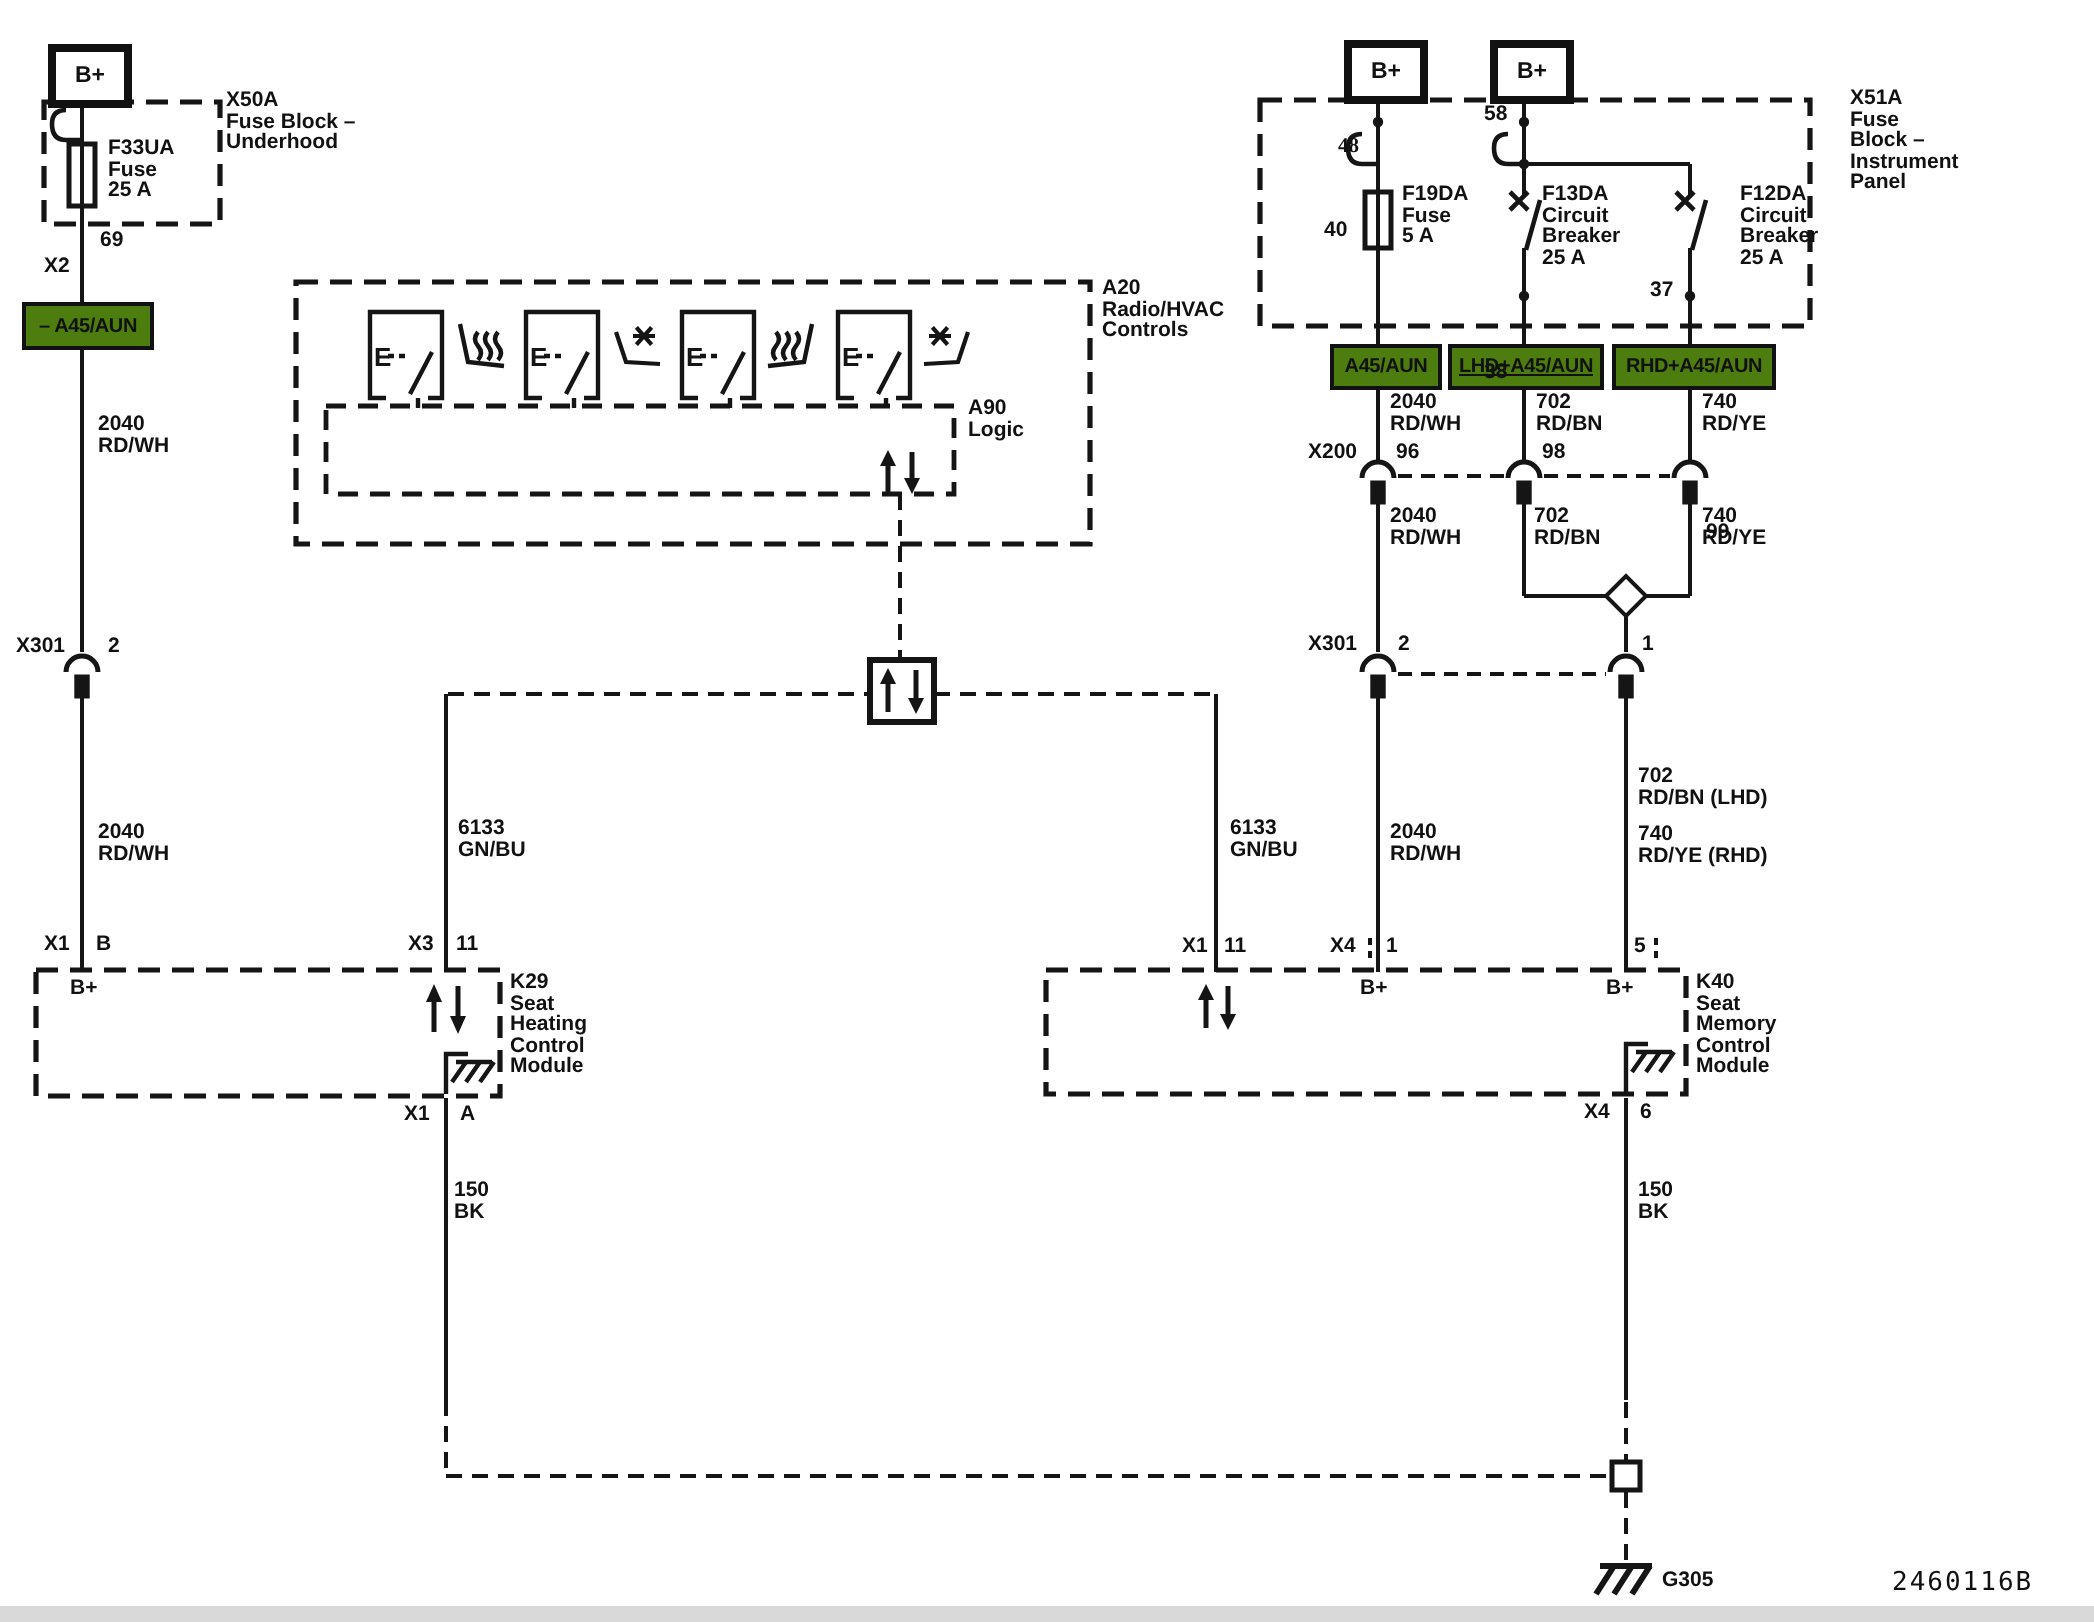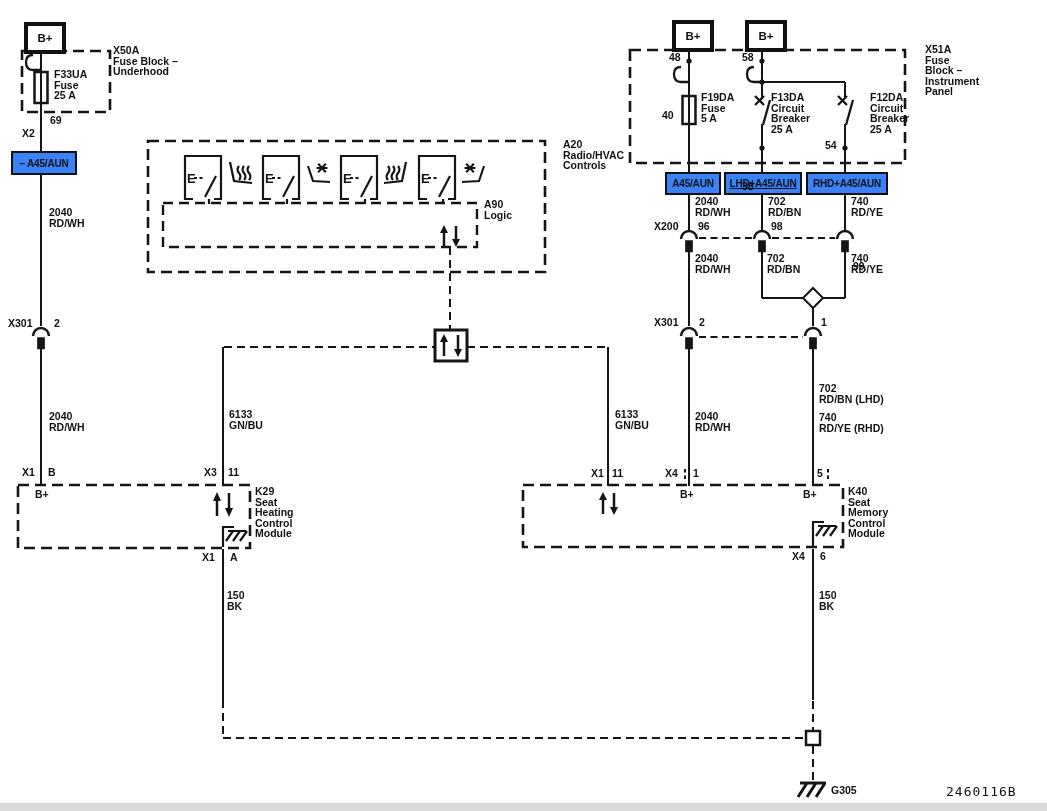--- a/index.html
+++ b/index.html
@@ -4,21 +4,21 @@
 <style>
   html,body{margin:0;padding:0;background:#fff;}
   .canvas{position:relative;width:1047px;height:811px;background:#fff;overflow:hidden;
           font-family:"Liberation Sans",sans-serif;color:#111;}
   svg.wires{position:absolute;left:0;top:0;}
   .lbl{position:absolute;font-size:10.5px;font-weight:700;line-height:10.5px;
        white-space:pre-line;letter-spacing:0;}
   .pin{position:absolute;font-size:10.5px;font-weight:700;line-height:11px;white-space:nowrap;}
   .bplus{position:absolute;width:34px;height:24px;border:4px solid #111;background:#fff;
          font-size:11.5px;font-weight:700;text-align:center;line-height:24px;}
-  .tag{position:absolute;border:2px solid #111;background:#3b82f6;font-size:10px;font-weight:700;
+  .tag{position:absolute;border:2px solid #111;background:#4d7c0f;font-size:10px;font-weight:700;
        text-align:left;display:flex;align-items:center;justify-content:center;letter-spacing:-0.2px;}
   .docid{position:absolute;font-family:"DejaVu Sans Mono",monospace;font-size:13px;letter-spacing:1px;}
   .scan-edge{position:absolute;left:0;top:803px;width:1047px;height:8px;background:#d9d9d9;}
   text.swE{font-family:"Liberation Sans",sans-serif;font-size:13px;font-weight:700;}
 </style>
 </head>
 <body>
 
 <div class="canvas">
 
@@ -227,21 +227,21 @@
   <div class="tag" style="left:665px;top:172px;width:52px;height:19px;">A45/AUN</div>
   <div class="tag" style="left:724px;top:172px;width:74px;height:19px;text-decoration:underline;">LHD+A45/AUN</div>
   <div class="tag" style="left:806px;top:172px;width:78px;height:19px;">RHD+A45/AUN</div>
 
   <div class="lbl" style="left:113px;top:45px;">X50A
 Fuse Block –
 Underhood</div>
   <div class="lbl" style="left:54px;top:69px;">F33UA
 Fuse
 25 A</div>
-  <div class="lbl" style="left:551px;top:139px;margin-left:12px;">A20
+  <div class="lbl" style="left:551px;top:139px;">A20
 Radio/HVAC
 Controls</div>
   <div class="lbl" style="left:484px;top:199px;">A90
 Logic</div>
   <div class="lbl" style="left:912px;top:44px;padding-left:13px;">X51A
 Fuse
 Block –
 Instrument
 Panel</div>
   <div class="lbl" style="left:701px;top:92px;">F19DA
@@ -302,25 +302,25 @@
   <div class="pin" style="left:8px;top:318px;">X301</div>
   <div class="pin" style="left:54px;top:318px;">2</div>
   <div class="pin" style="left:22px;top:467px;">X1</div>
   <div class="pin" style="left:48px;top:467px;">B</div>
   <div class="pin" style="left:35px;top:489px;">B+</div>
   <div class="pin" style="left:204px;top:467px;">X3</div>
   <div class="pin" style="left:228px;top:467px;">11</div>
   <div class="pin" style="left:202px;top:552px;">X1</div>
   <div class="pin" style="left:230px;top:552px;">A</div>
 
-  <div class="pin" style="left:669px;top:52px;">48</div>
+  <div class="pin" style="left:669px;top:68px;font-family:Liberation Serif, serif;">48</div>
   <div class="pin" style="left:742px;top:52px;">58</div>
   <div class="pin" style="left:662px;top:110px;text-align:right;">40</div>
   <div class="pin" style="left:742px;top:140px;margin-top:41px;">38</div>
-  <div class="pin" style="left:825px;top:140px;">54</div>
+  <div class="pin" style="left:825px;top:140px;">37</div>
   <div class="pin" style="left:654px;top:221px;">X200</div>
   <div class="pin" style="left:698px;top:221px;">96</div>
   <div class="pin" style="left:771px;top:221px;">98</div>
   <div class="pin" style="left:853px;top:221px;margin-top:40px;">99</div>
   <div class="pin" style="left:654px;top:317px;">X301</div>
   <div class="pin" style="left:699px;top:317px;">2</div>
   <div class="pin" style="left:821px;top:317px;">1</div>
   <div class="pin" style="left:591px;top:468px;">X1</div>
   <div class="pin" style="left:612px;top:468px;">11</div>
   <div class="pin" style="left:665px;top:468px;">X4</div>

